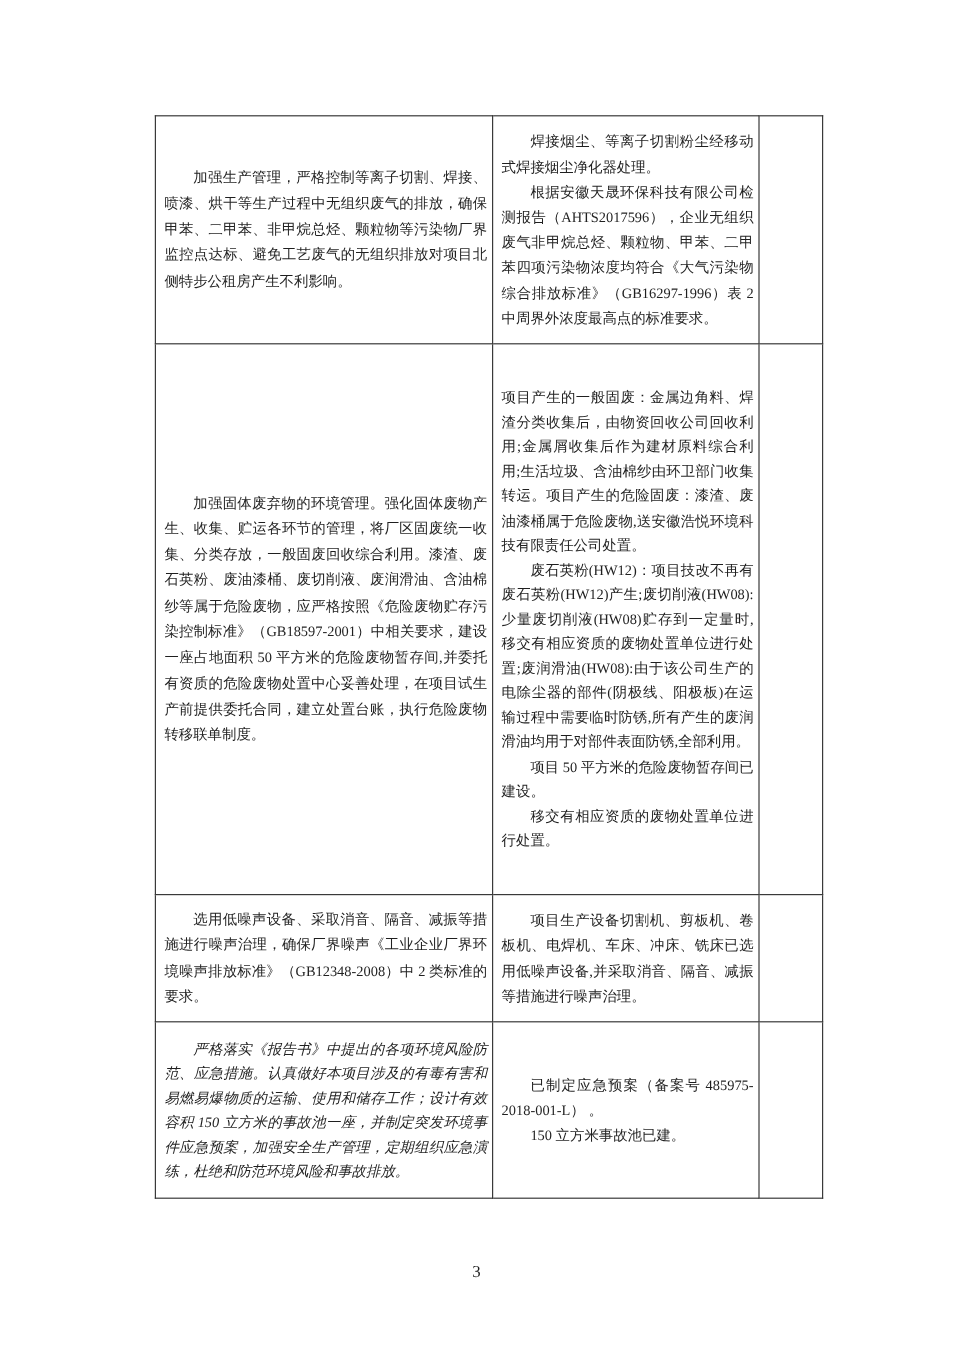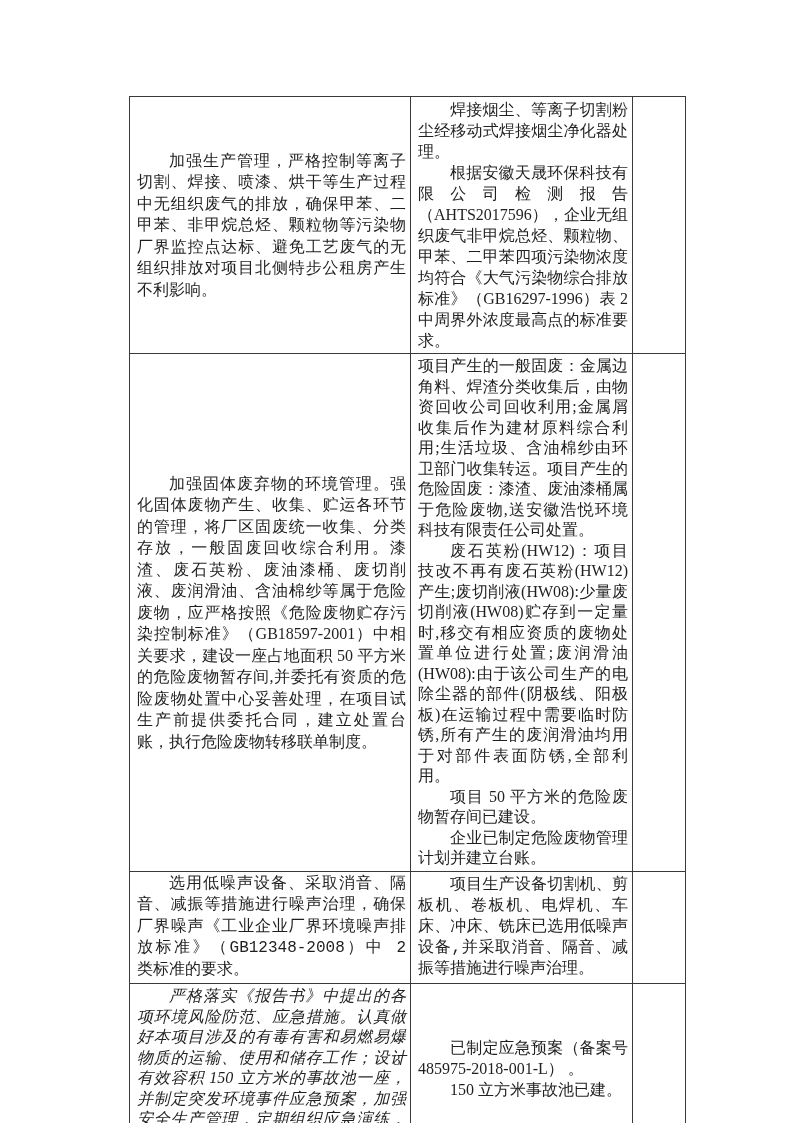--- a/index.html
+++ b/index.html
@@ -27,25 +27,25 @@
     border: 1px solid #3a3a3a;
     padding: 0;
     vertical-align: middle;
     overflow: hidden;
   }
   col.col-req  { width: 281px; }
   col.col-impl { width: 222px; }
   col.col-note { width: 53px;  }
   tr.r1 { height: 190px; }
   tr.r2 { height: 459px; }
-  tr.r3 { height: 106px; font-family: Liberation Mono, monospace; }
+  tr.r3 { height: 106px; }
   tr.r4 { height: 147px; }
   .cell { padding: 2px 4px 2px 7px; overflow: hidden; }
   .cell p {
-    font-size: 16px;
+    font-size: 12px;
     line-height: 21.5px;
     text-indent: 2em;
     text-align: justify;
     text-justify: inter-character;
   }
   td.impl-cell { vertical-align: top; }
   td.impl-cell .cell p { line-height: 21px; }
   tr.r2 td.impl-cell .cell p { line-height: 20.5px; }
   tr.r4 td.impl-cell { vertical-align: middle; }
   tr.r4 td.req-cell .cell p { line-height: 20.5px; font-style: italic; }
@@ -97,21 +97,21 @@
         <td class="req-cell">
           <div class="cell">
             <p>加强固体废弃物的环境管理。强化固体废物产生、收集、贮运各环节的管理，将厂区固废统一收集、分类存放，一般固废回收综合利用。漆渣、废石英粉、废油漆桶、废切削液、废润滑油、含油棉纱等属于危险废物，应严格按照《危险废物贮存污染控制标准》（GB18597-2001）中相关要求，建设一座占地面积 50 平方米的危险废物暂存间,并委托有资质的危险废物处置中心妥善处理，在项目试生产前提供委托合同，建立处置台账，执行危险废物转移联单制度。</p>
           </div>
         </td>
         <td class="impl-cell">
           <div class="cell">
             <p class="no-indent">项目产生的一般固废：金属边角料、焊渣分类收集后，由物资回收公司回收利用;金属屑收集后作为建材原料综合利用;生活垃圾、含油棉纱由环卫部门收集转运。项目产生的危险固废：漆渣、废油漆桶属于危险废物,送安徽浩悦环境科技有限责任公司处置。</p>
             <p>废石英粉(HW12)：项目技改不再有废石英粉(HW12)产生;废切削液(HW08):少量废切削液(HW08)贮存到一定量时,移交有相应资质的废物处置单位进行处置;废润滑油(HW08):由于该公司生产的电除尘器的部件(阴极线、阳极板)在运输过程中需要临时防锈,所有产生的废润滑油均用于对部件表面防锈,全部利用。</p>
             <p>项目 50 平方米的危险废物暂存间已建设。</p>
-            <p>企业已制定危险废物管理计划并建立台账。</p>
+            <p>移交有相应资质的废物处置单位进行处置。</p>
           </div>
         </td>
         <td class="note-cell">
           <div class="cell">
               <p></p>
             </div>
         </td>
       </tr>
 
       <tr class="r3">

